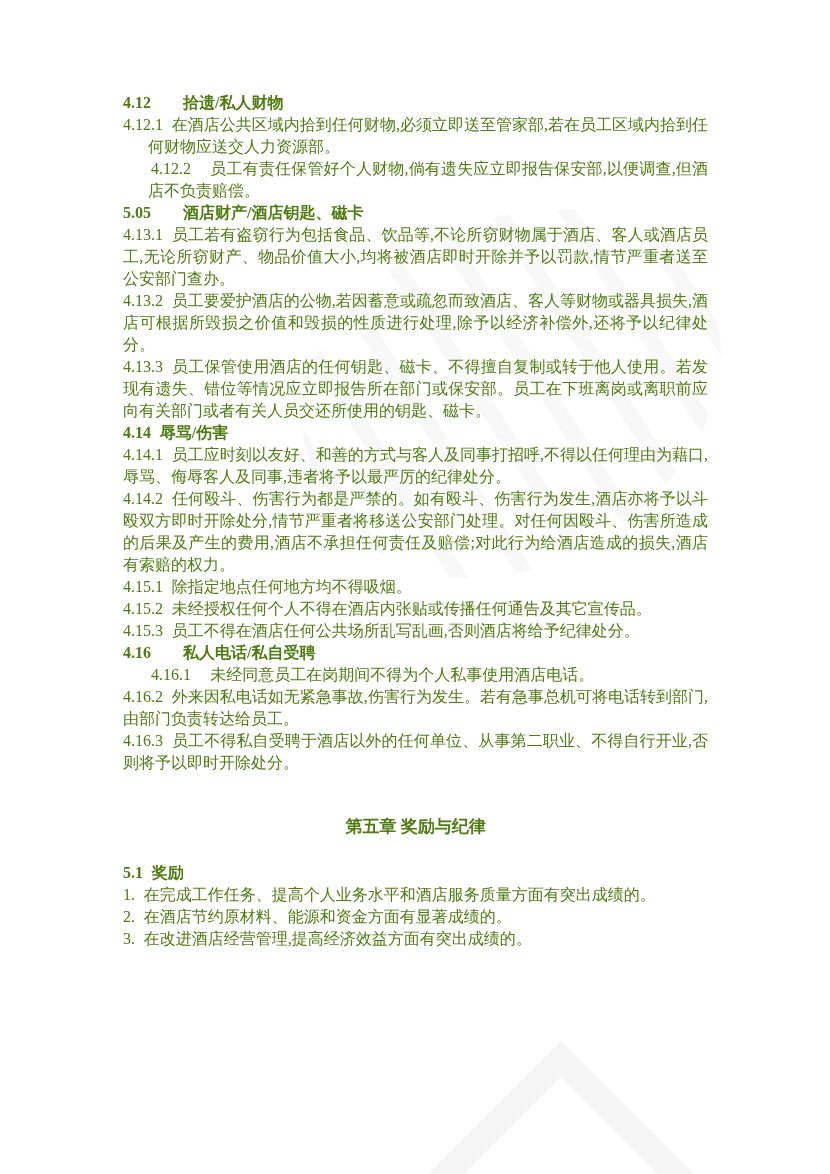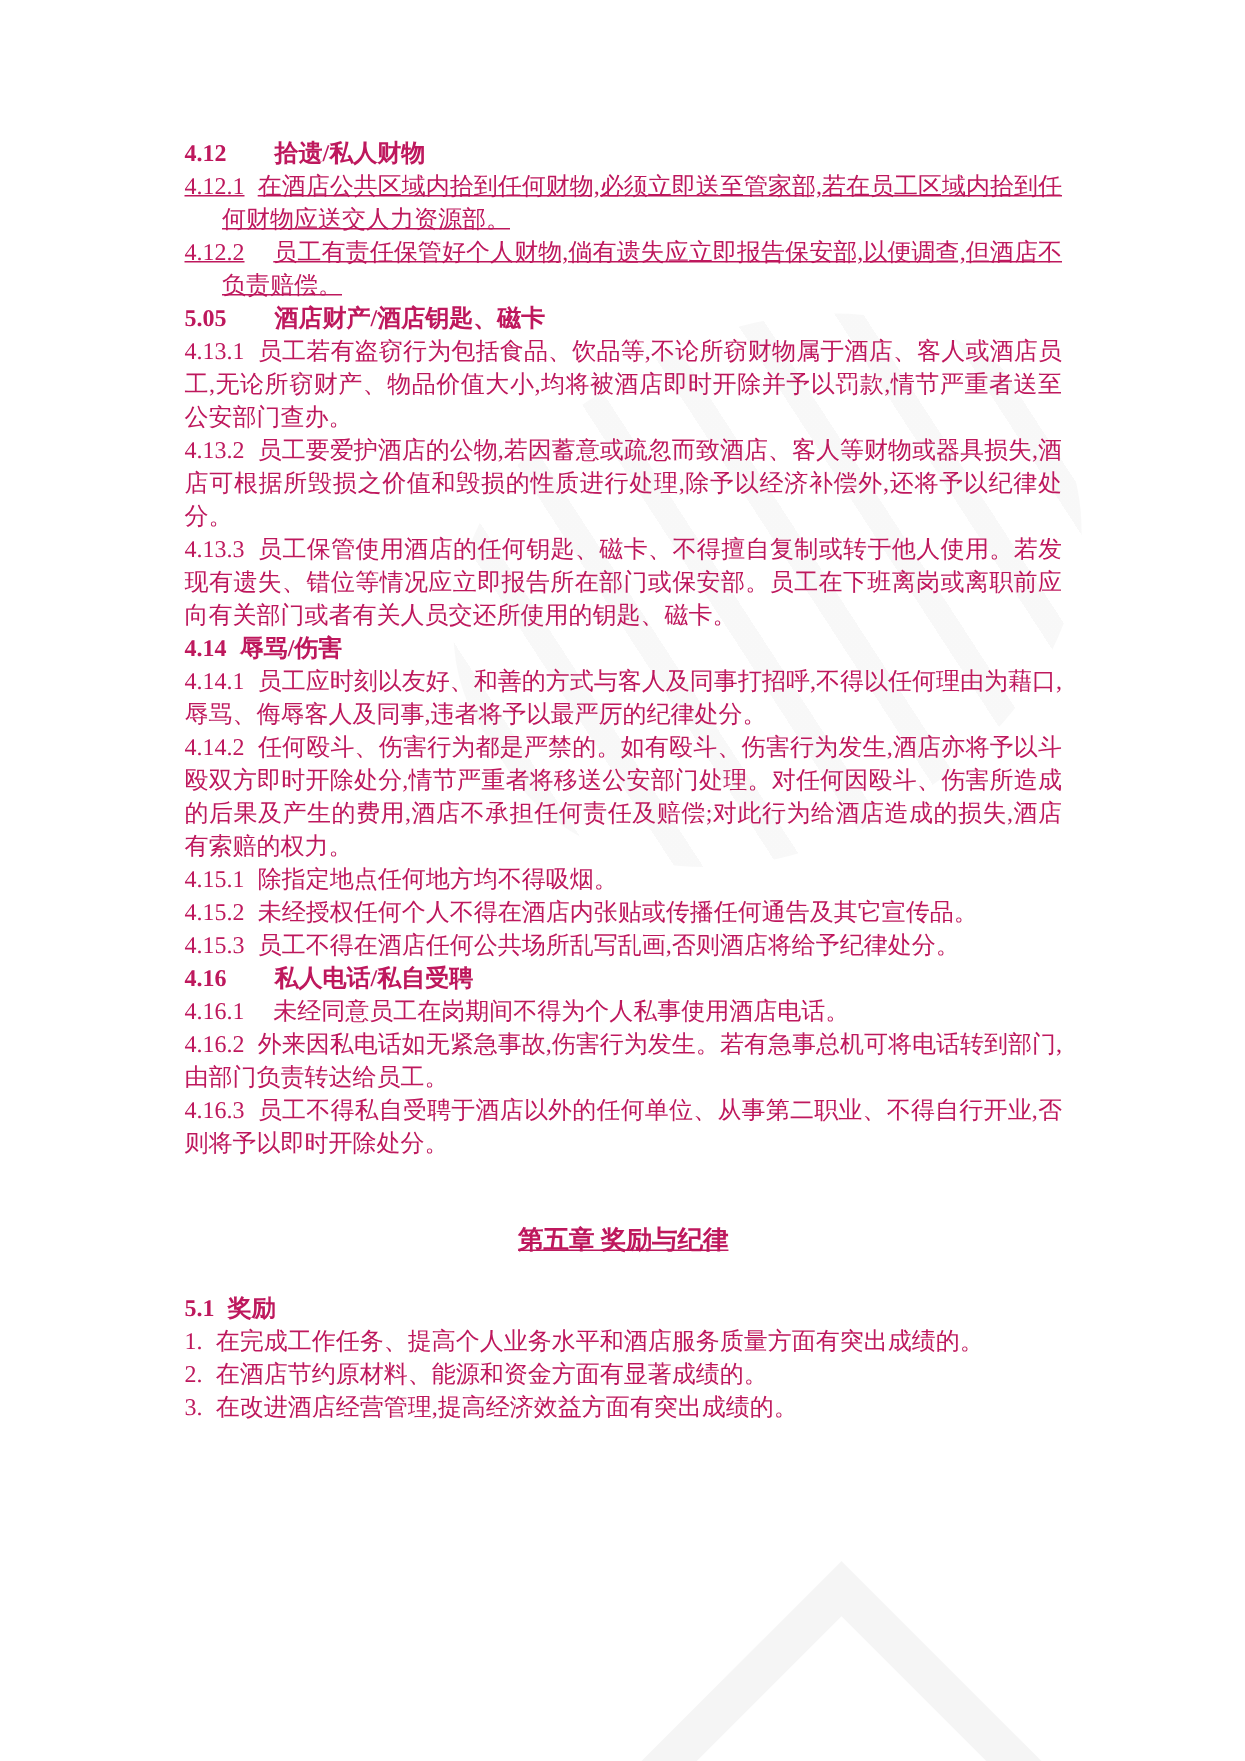--- a/index.html
+++ b/index.html
@@ -3,45 +3,44 @@
 <meta charset="utf-8">
 <style>
   html, body { margin: 0; padding: 0; background: #ffffff; }
   .page {
     position: relative;
     width: 830px;
     height: 1174px;
     background: #ffffff;
     overflow: hidden;
     font-family: "Liberation Serif", "DejaVu Serif", serif;
-    color: #be185d;
+    color: #4d7c0f;
     border-radius: 27px;
   }
   .content {
     position: absolute;
     left: 123px;
     top: 92px;
     width: 585px;
     font-size: 16px;
     line-height: 22px;
     text-align: justify;
     text-justify: inter-ideograph;
   }
   .content p { margin: 0; }
   p.heading { font-weight: bold; }
-  p.hang { padding-left: 25px; text-indent: -25px; text-decoration: underline; }
+  p.hang { padding-left: 25px; text-indent: -25px; }
   .num { margin-right: 0.55em; white-space: nowrap; }
   .num.tab { margin-right: 2.0em; }
-  .num.wide { margin-right: 1.2em; }
+  .num.wide { margin-right: 1.2em; margin-left: 28px; }
   p.chapter {
     text-align: center;
     font-weight: bold;
     margin: 42px 0 24px 0;
     font-size: 17px;
-    text-decoration: underline;
   }
   
   .wm { position: absolute; pointer-events: none; }
   .wm-mid {
     left: 300px; top: 220px; width: 430px; height: 340px;
     transform: rotate(-33deg);
     background: repeating-linear-gradient(
       90deg,
       rgba(120,120,120,0.05) 0 16px,
       rgba(0,0,0,0) 16px 58px

